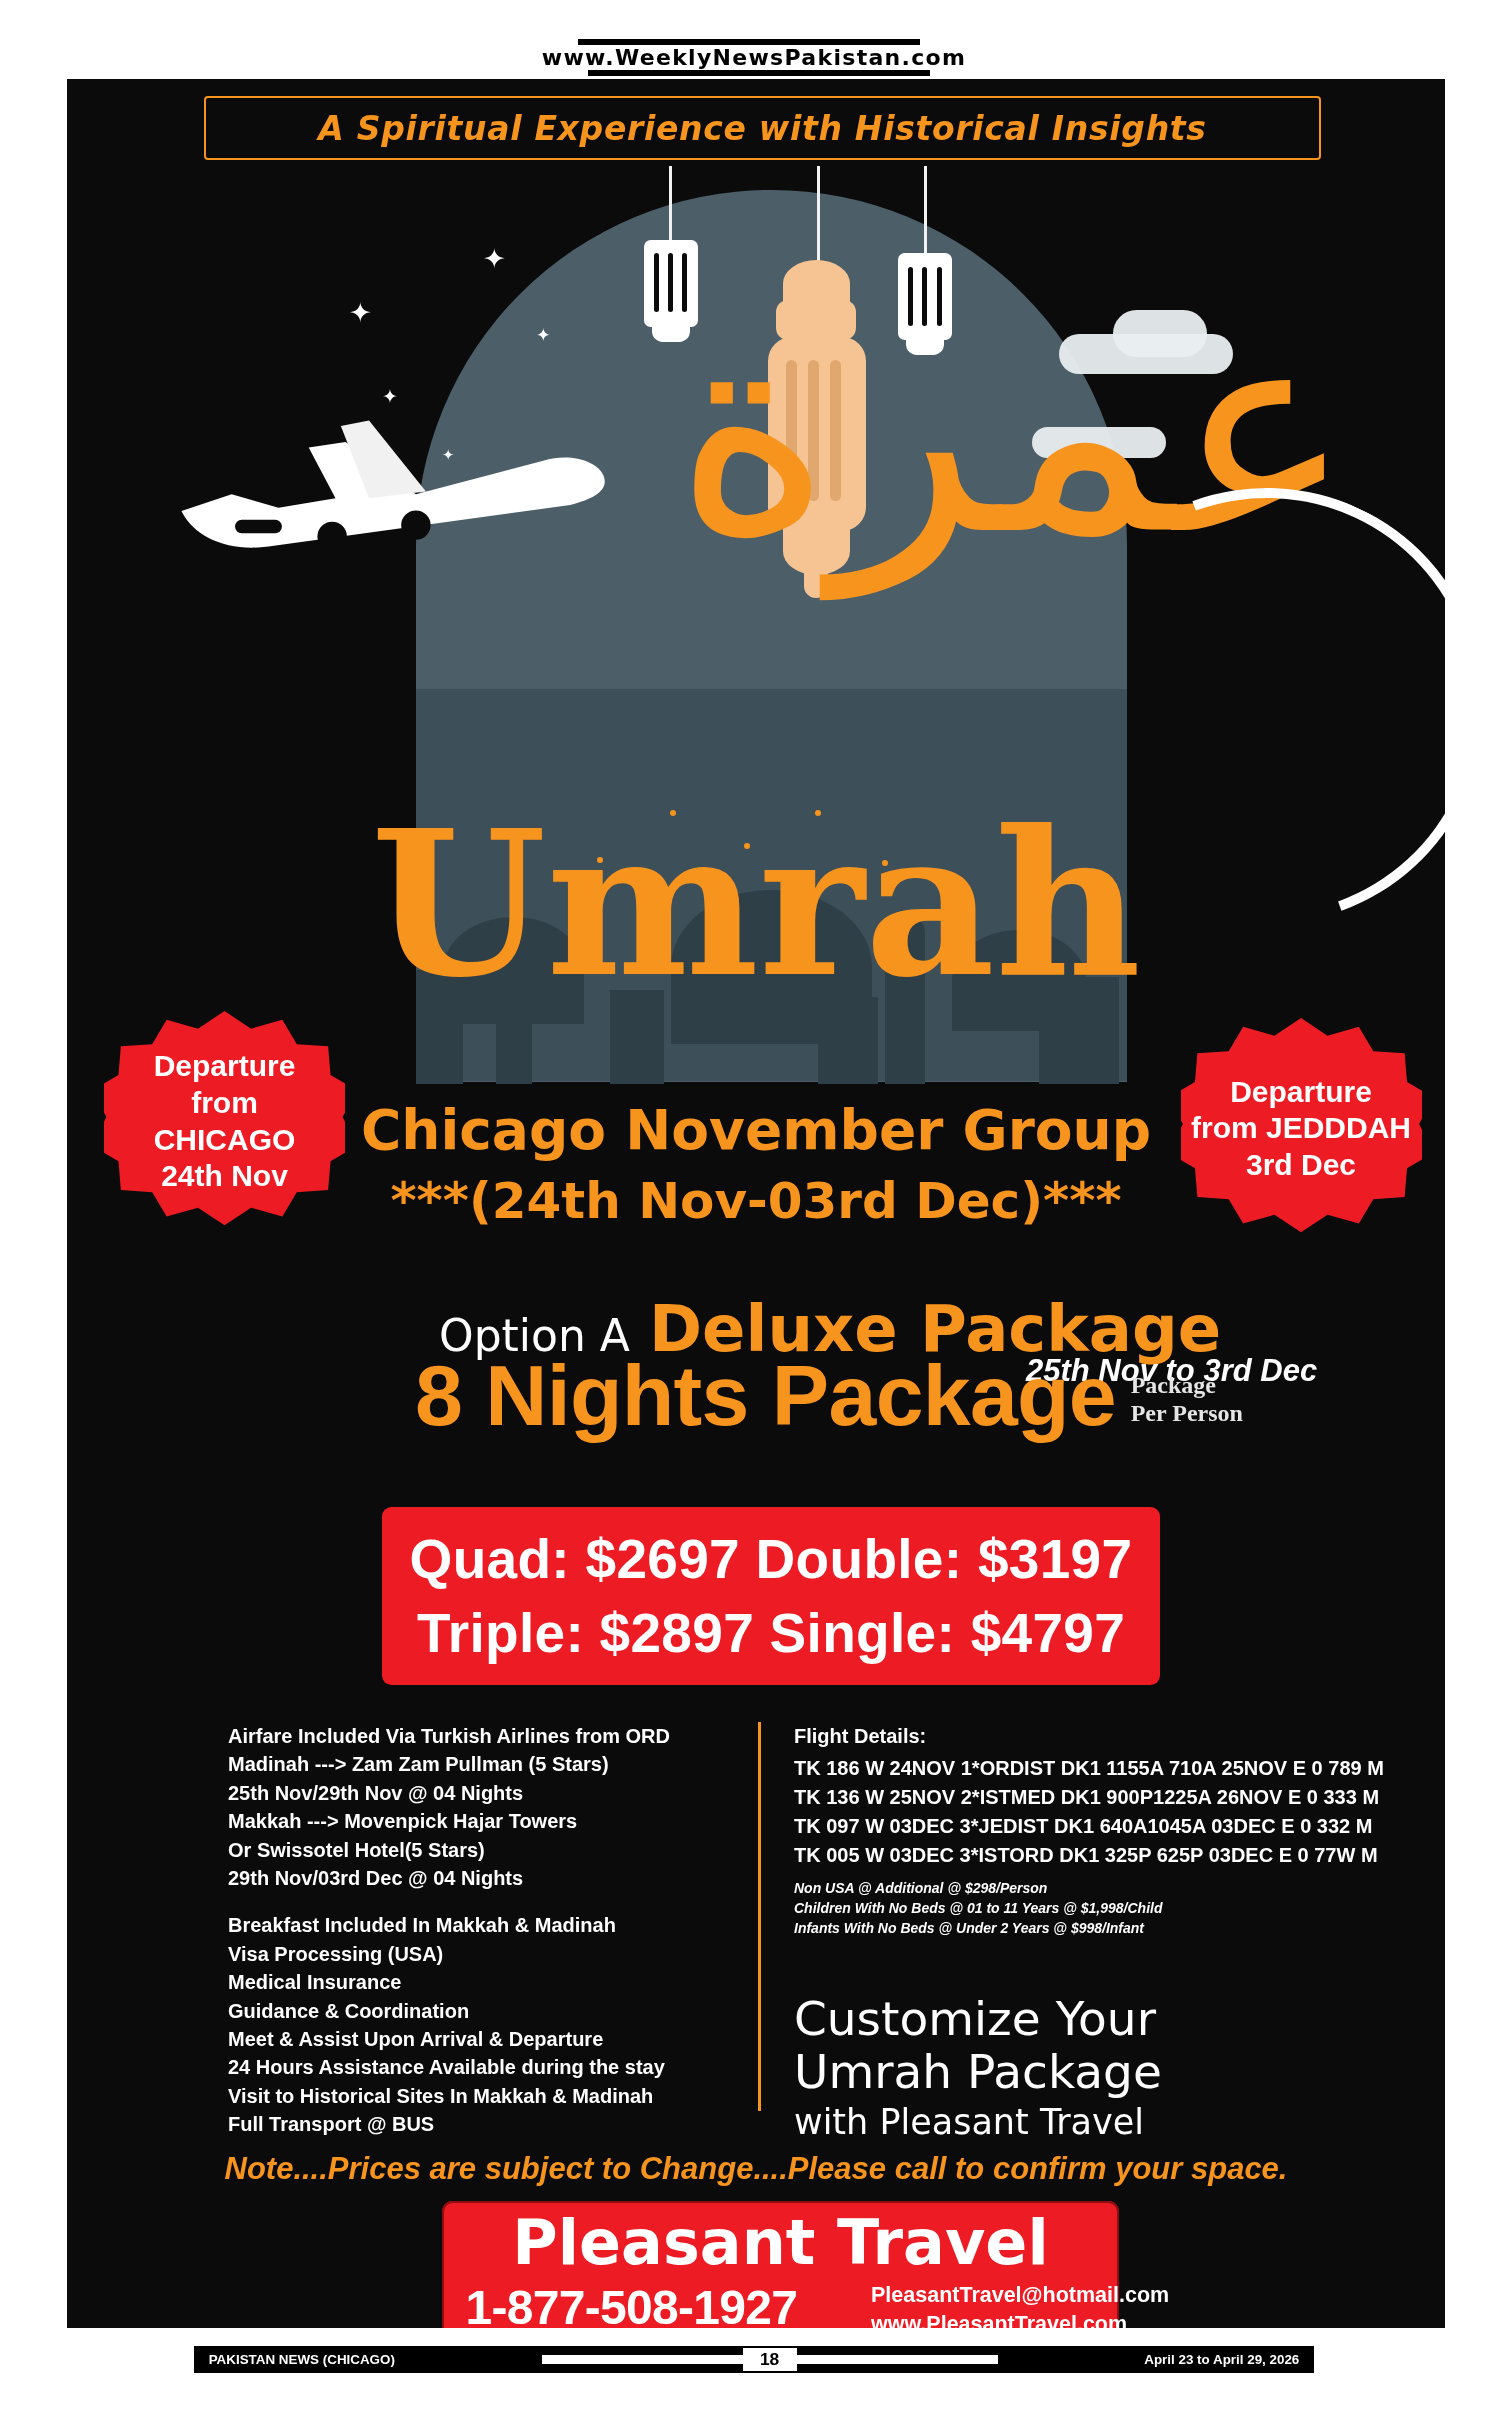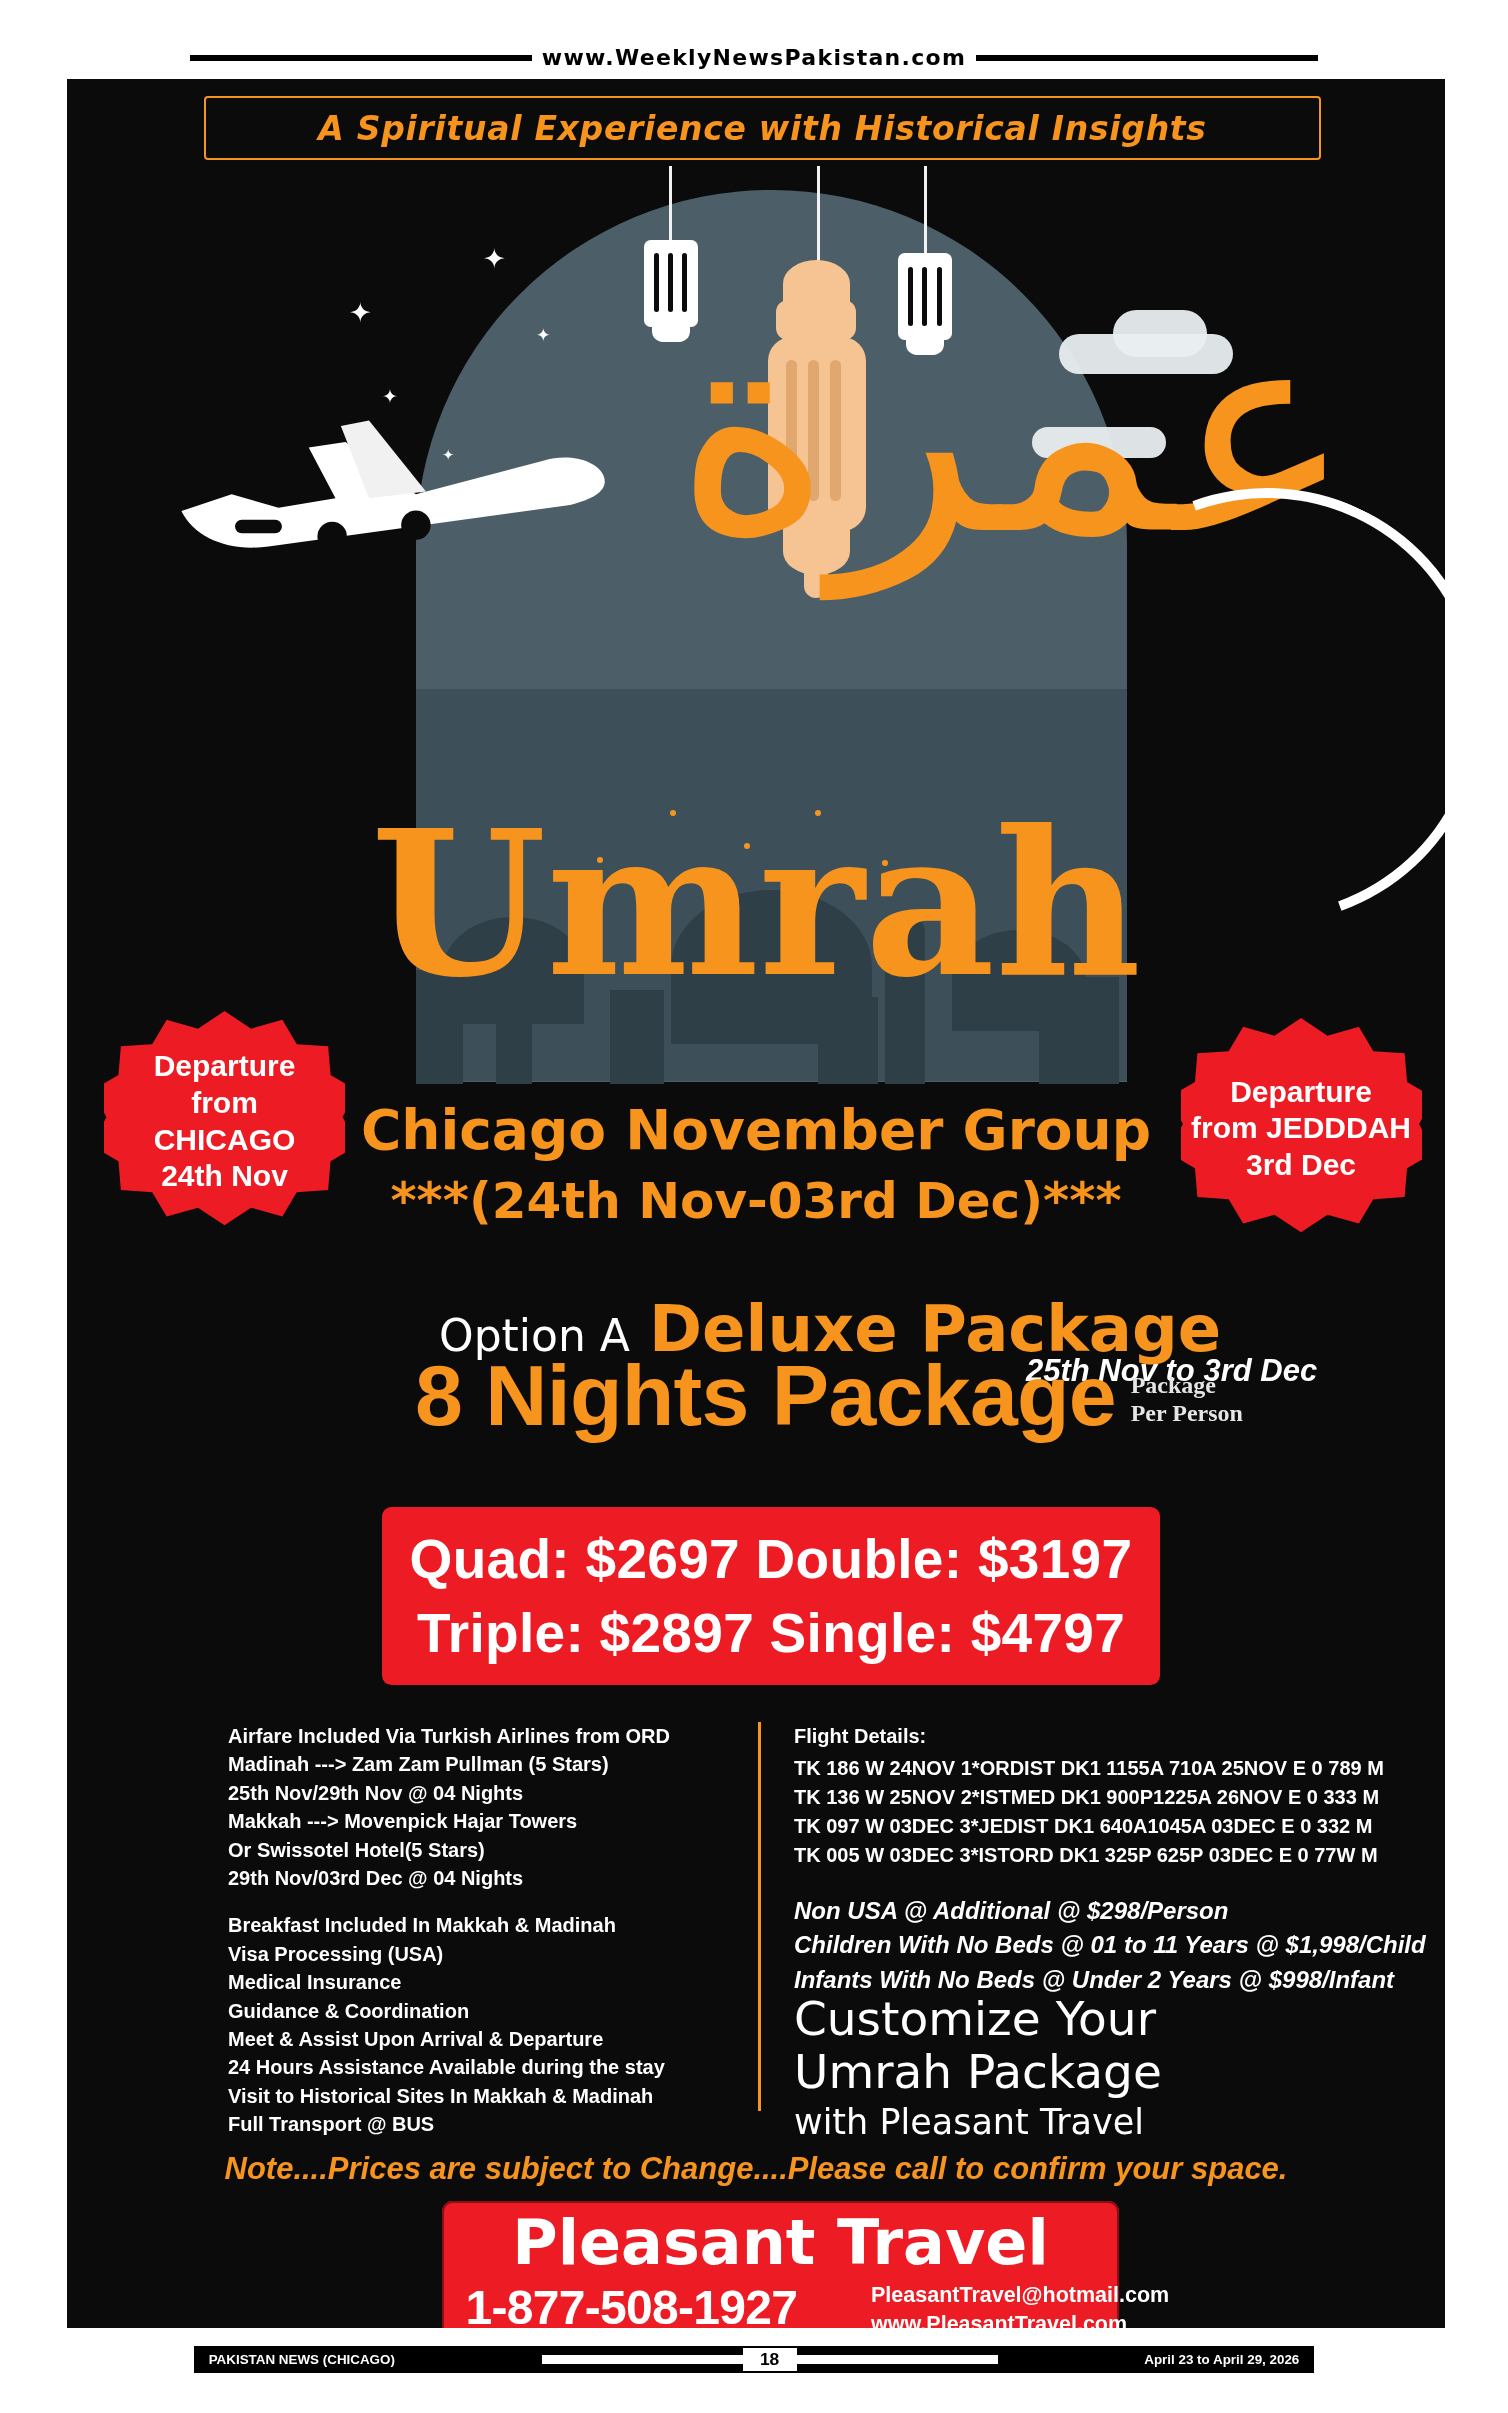--- a/index.html
+++ b/index.html
@@ -8,21 +8,21 @@
     background:#ffffff;
     font-family:"Liberation Sans", sans-serif;
     overflow:hidden;
     position:relative;
   }
   .page{position:absolute;inset:0;background:#ffffff;}
 
   
   .topbar{
     position:absolute;left:0;top:40px;width:1508px;height:35px;
-    display:flex;align-items:center;justify-content:center;
+    display:flex;align-items:center;justify-content:center;flex-direction:column;
   }
   .topbar .rule{height:6px;background:#000;flex:0 0 auto;}
   .topbar .rule.left{width:342px;margin-right:9.4px;}
   .topbar .rule.right{width:342px;margin-left:9.4px;}
   .topbar .url{
     font-family:"DejaVu Sans", sans-serif;
     font-weight:bold;font-size:22px;letter-spacing:1.3px;color:#000;white-space:nowrap;
   }
 
   
@@ -154,21 +154,21 @@
   }
   .colLeft .gap{height:19px;}
   .vline{position:absolute;left:691px;top:1643px;width:2.7px;height:389px;background:#f7941e;}
   .colRight{
     position:absolute;left:727px;top:1643px;width:644px;color:#ffffff;
     font-size:20px;line-height:1.45;font-weight:bold;font-family:"Liberation Sans", sans-serif;
   }
   .flightHdr{margin-bottom:2.7px;}
   .mono{font-family:"Liberation Sans", sans-serif;white-space:nowrap;}
   .noteBlock{
-    margin-top:24px;font-style:italic;font-size:24px;line-height:1.45;font-weight:bold;
+    margin-top:8px;font-style:italic;font-size:14px;line-height:1.45;font-weight:bold;
   }
   .customize{
     position:absolute;left:727px;top:1914px;color:#ffffff;
     font-family:"DejaVu Sans", sans-serif;
   }
   .customize .l1{font-size:47px;line-height:1.12;}
   .customize .l2{font-size:47px;line-height:1.12;}
   .customize .l3{font-size:35px;line-height:1.2;margin-top:2.7px;}
 
   .noteLine{

